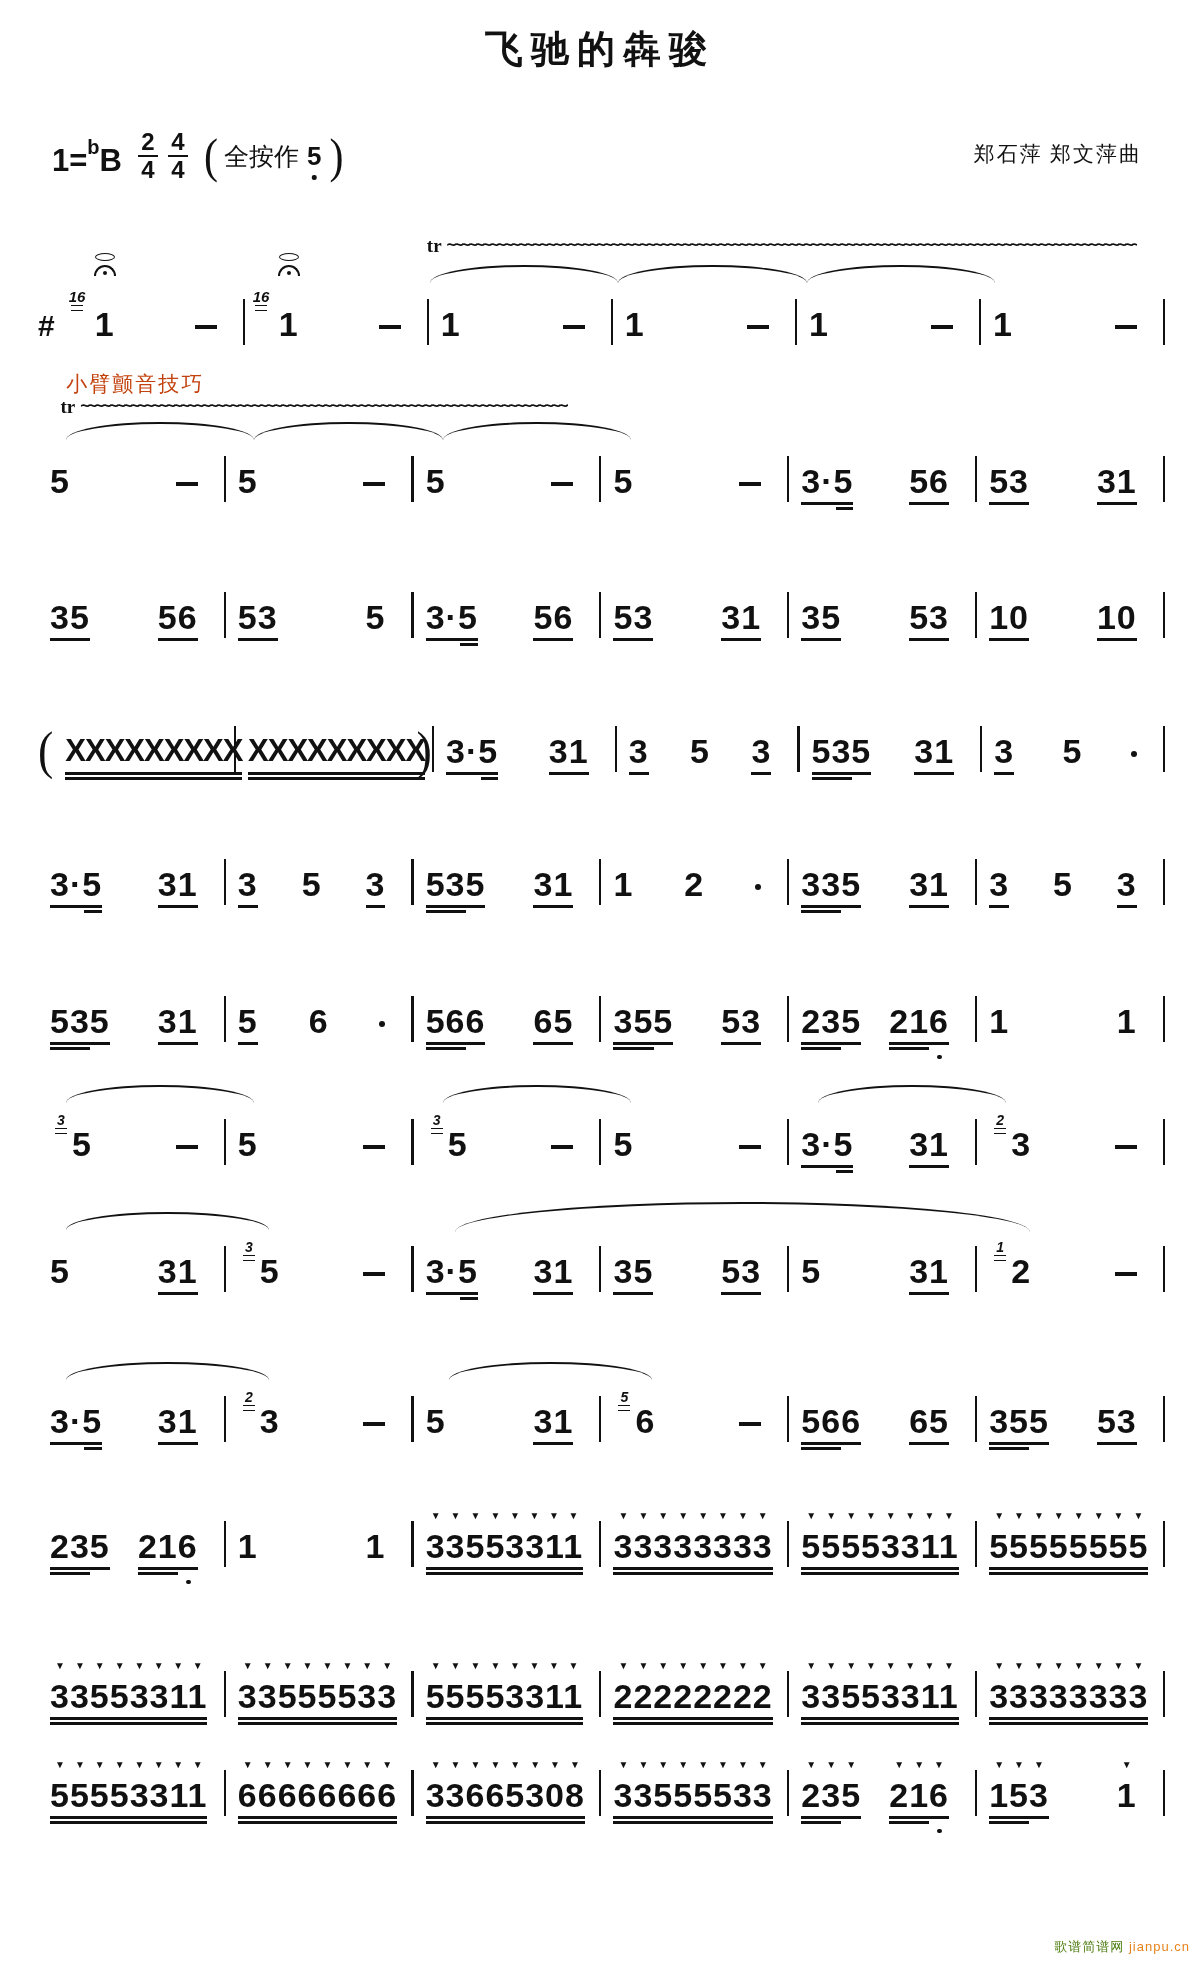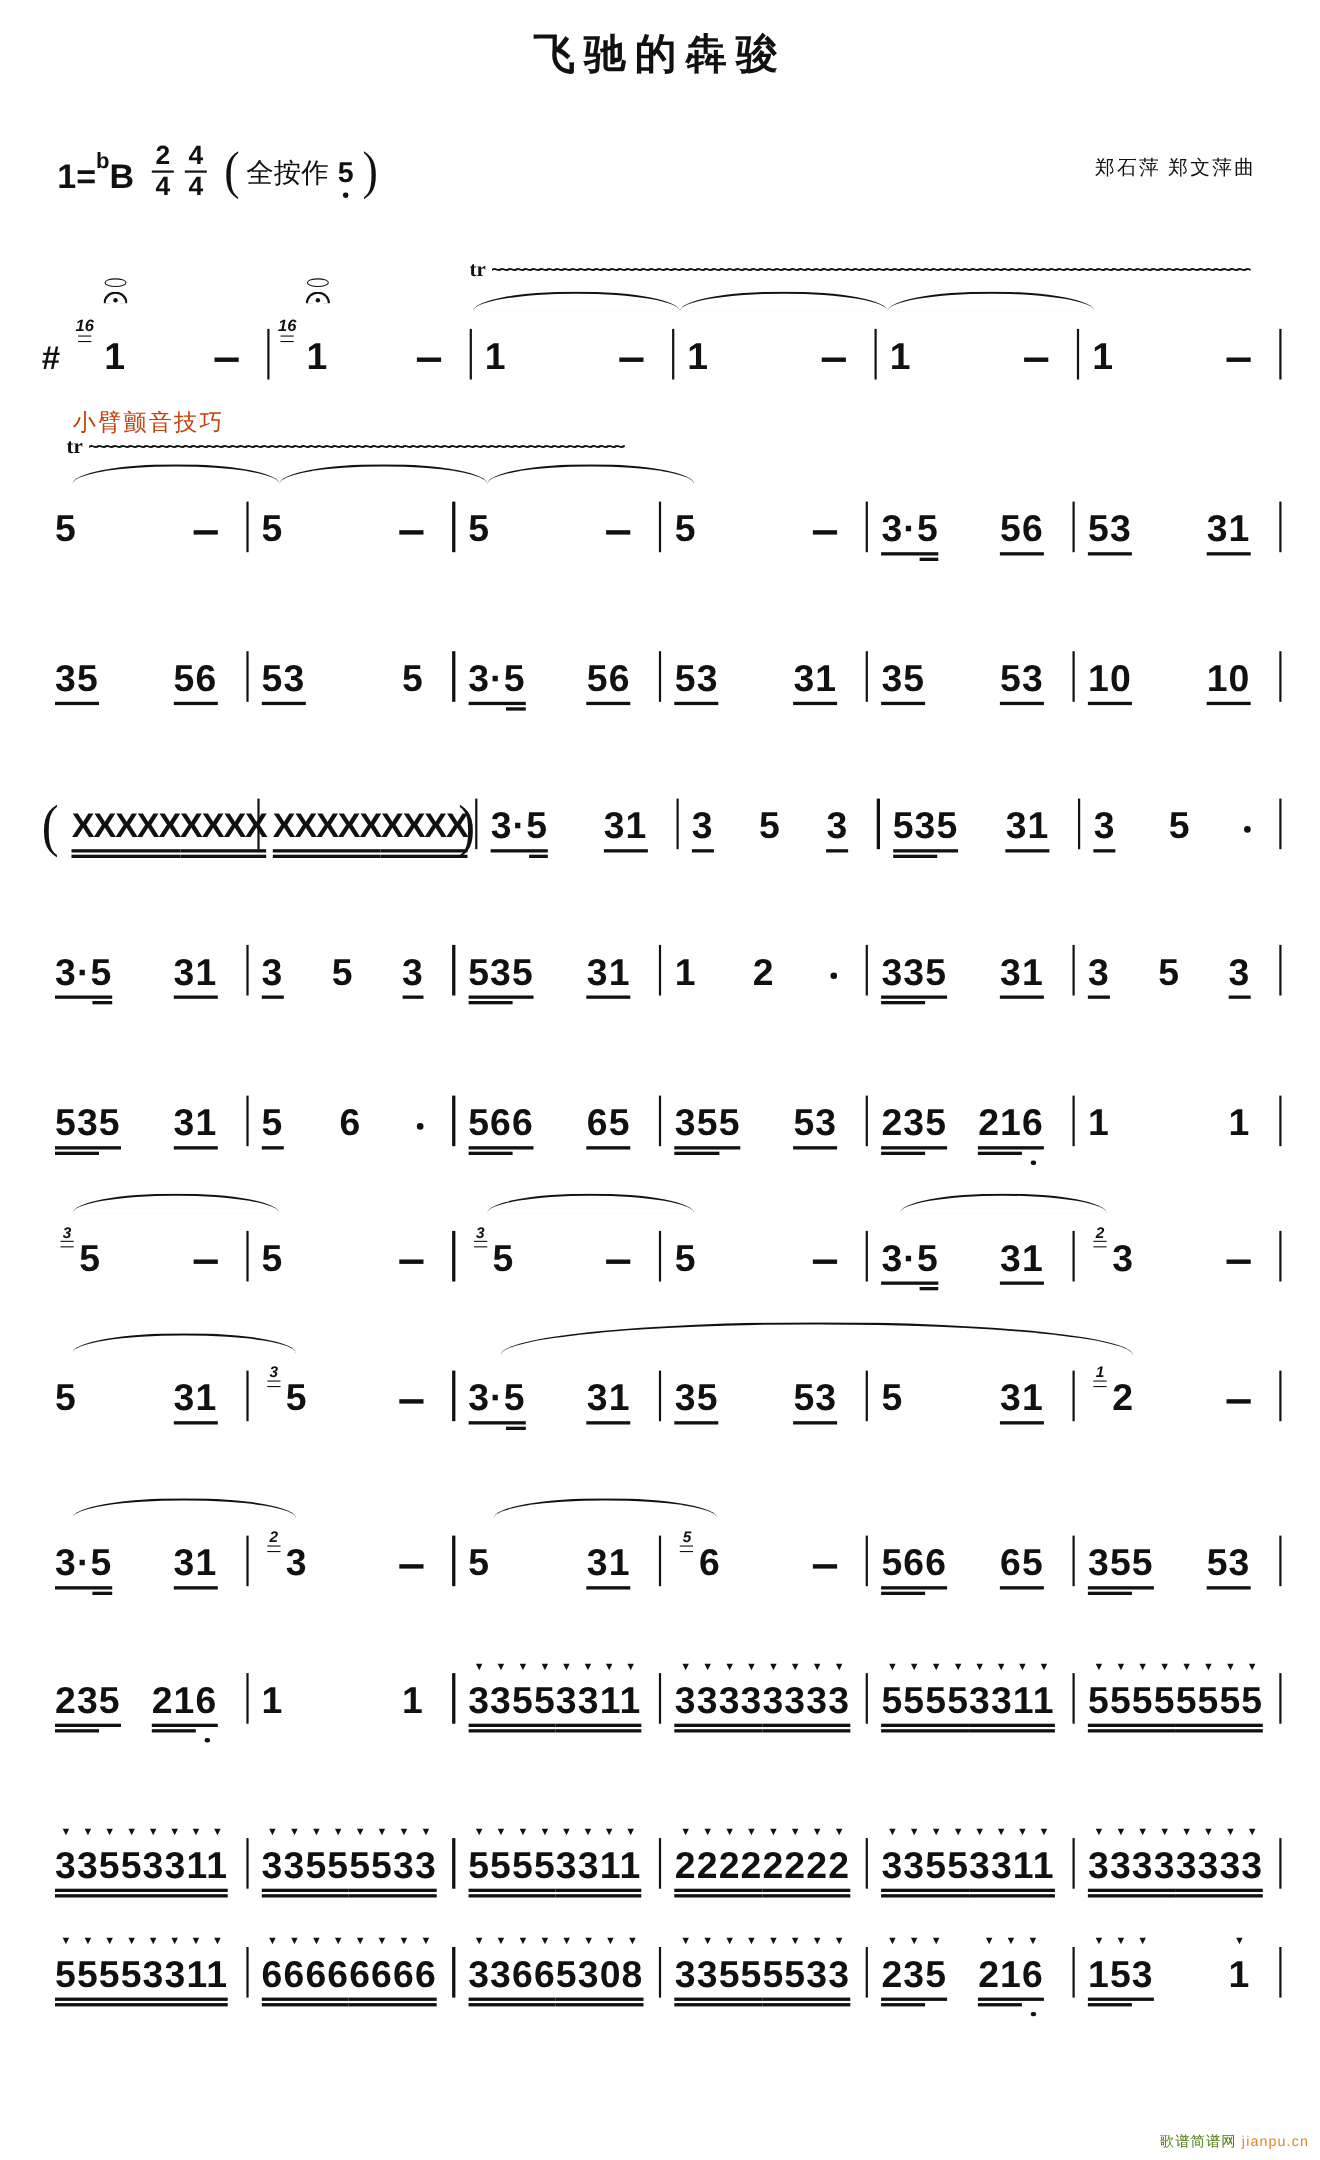--- a/index.html
+++ b/index.html
@@ -20,21 +20,21 @@
   .key sup { font-size:20px; font-weight:bold; transform:translateY(-8px); }
   .tsigs { display:flex; gap:10px; align-items:center; }
   .ts { display:flex; flex-direction:column; align-items:center; }
   .ts b { font-size:24px; line-height:1; font-weight:900; }
   .ts i { width:20px; height:2.6px; background:#111; margin:1px 0; }
   .tuning { display:flex; align-items:center; font-family:"Liberation Serif", serif; font-size:25px; gap:6px; }
   .tuning .par { font-size:42px; font-weight:400; line-height:1; transform:scaleY(1.15); }
   .tuning-note { position:relative; font-family:"Liberation Sans",sans-serif; font-weight:bold; font-size:26px; margin:0 2px; }
   .tuning-note::after { content:''; position:absolute; left:50%; transform:translateX(-50%);
     bottom:-8px; width:4.5px; height:4.5px; border-radius:50%; background:#111; }
-  .composer { position:absolute; top:140px; right:58px; font-family:"Liberation Serif", serif; font-size:18px; letter-spacing:2px; }
+  .composer { position:absolute; top:140px; right:58px; font-family:"Liberation Serif", serif; font-size:21px; letter-spacing:2px; }
 
   
   .line { position:absolute; left:38px; width:1127px; height:48px; }
   .row  { display:flex; align-items:flex-end; width:100%; height:100%; }
   .measure { flex:1 1 0; display:flex; justify-content:space-between; align-items:flex-end; padding:0 26px 0 12px; min-width:0; }
   .bar { width:2.2px; height:46px; background:#111; flex:0 0 auto; transform:translateY(2px); }
   .startsign { font-weight:bold; font-size:30px; line-height:34px; margin-right:6px; flex:0 0 auto; }
   .paren { flex:0 0 auto; font-family:"Liberation Serif",serif; font-size:46px; line-height:38px; transform:scaleY(1.15); font-weight:400; }
 
   .cell { position:relative; display:inline-flex; align-items:flex-end; }

